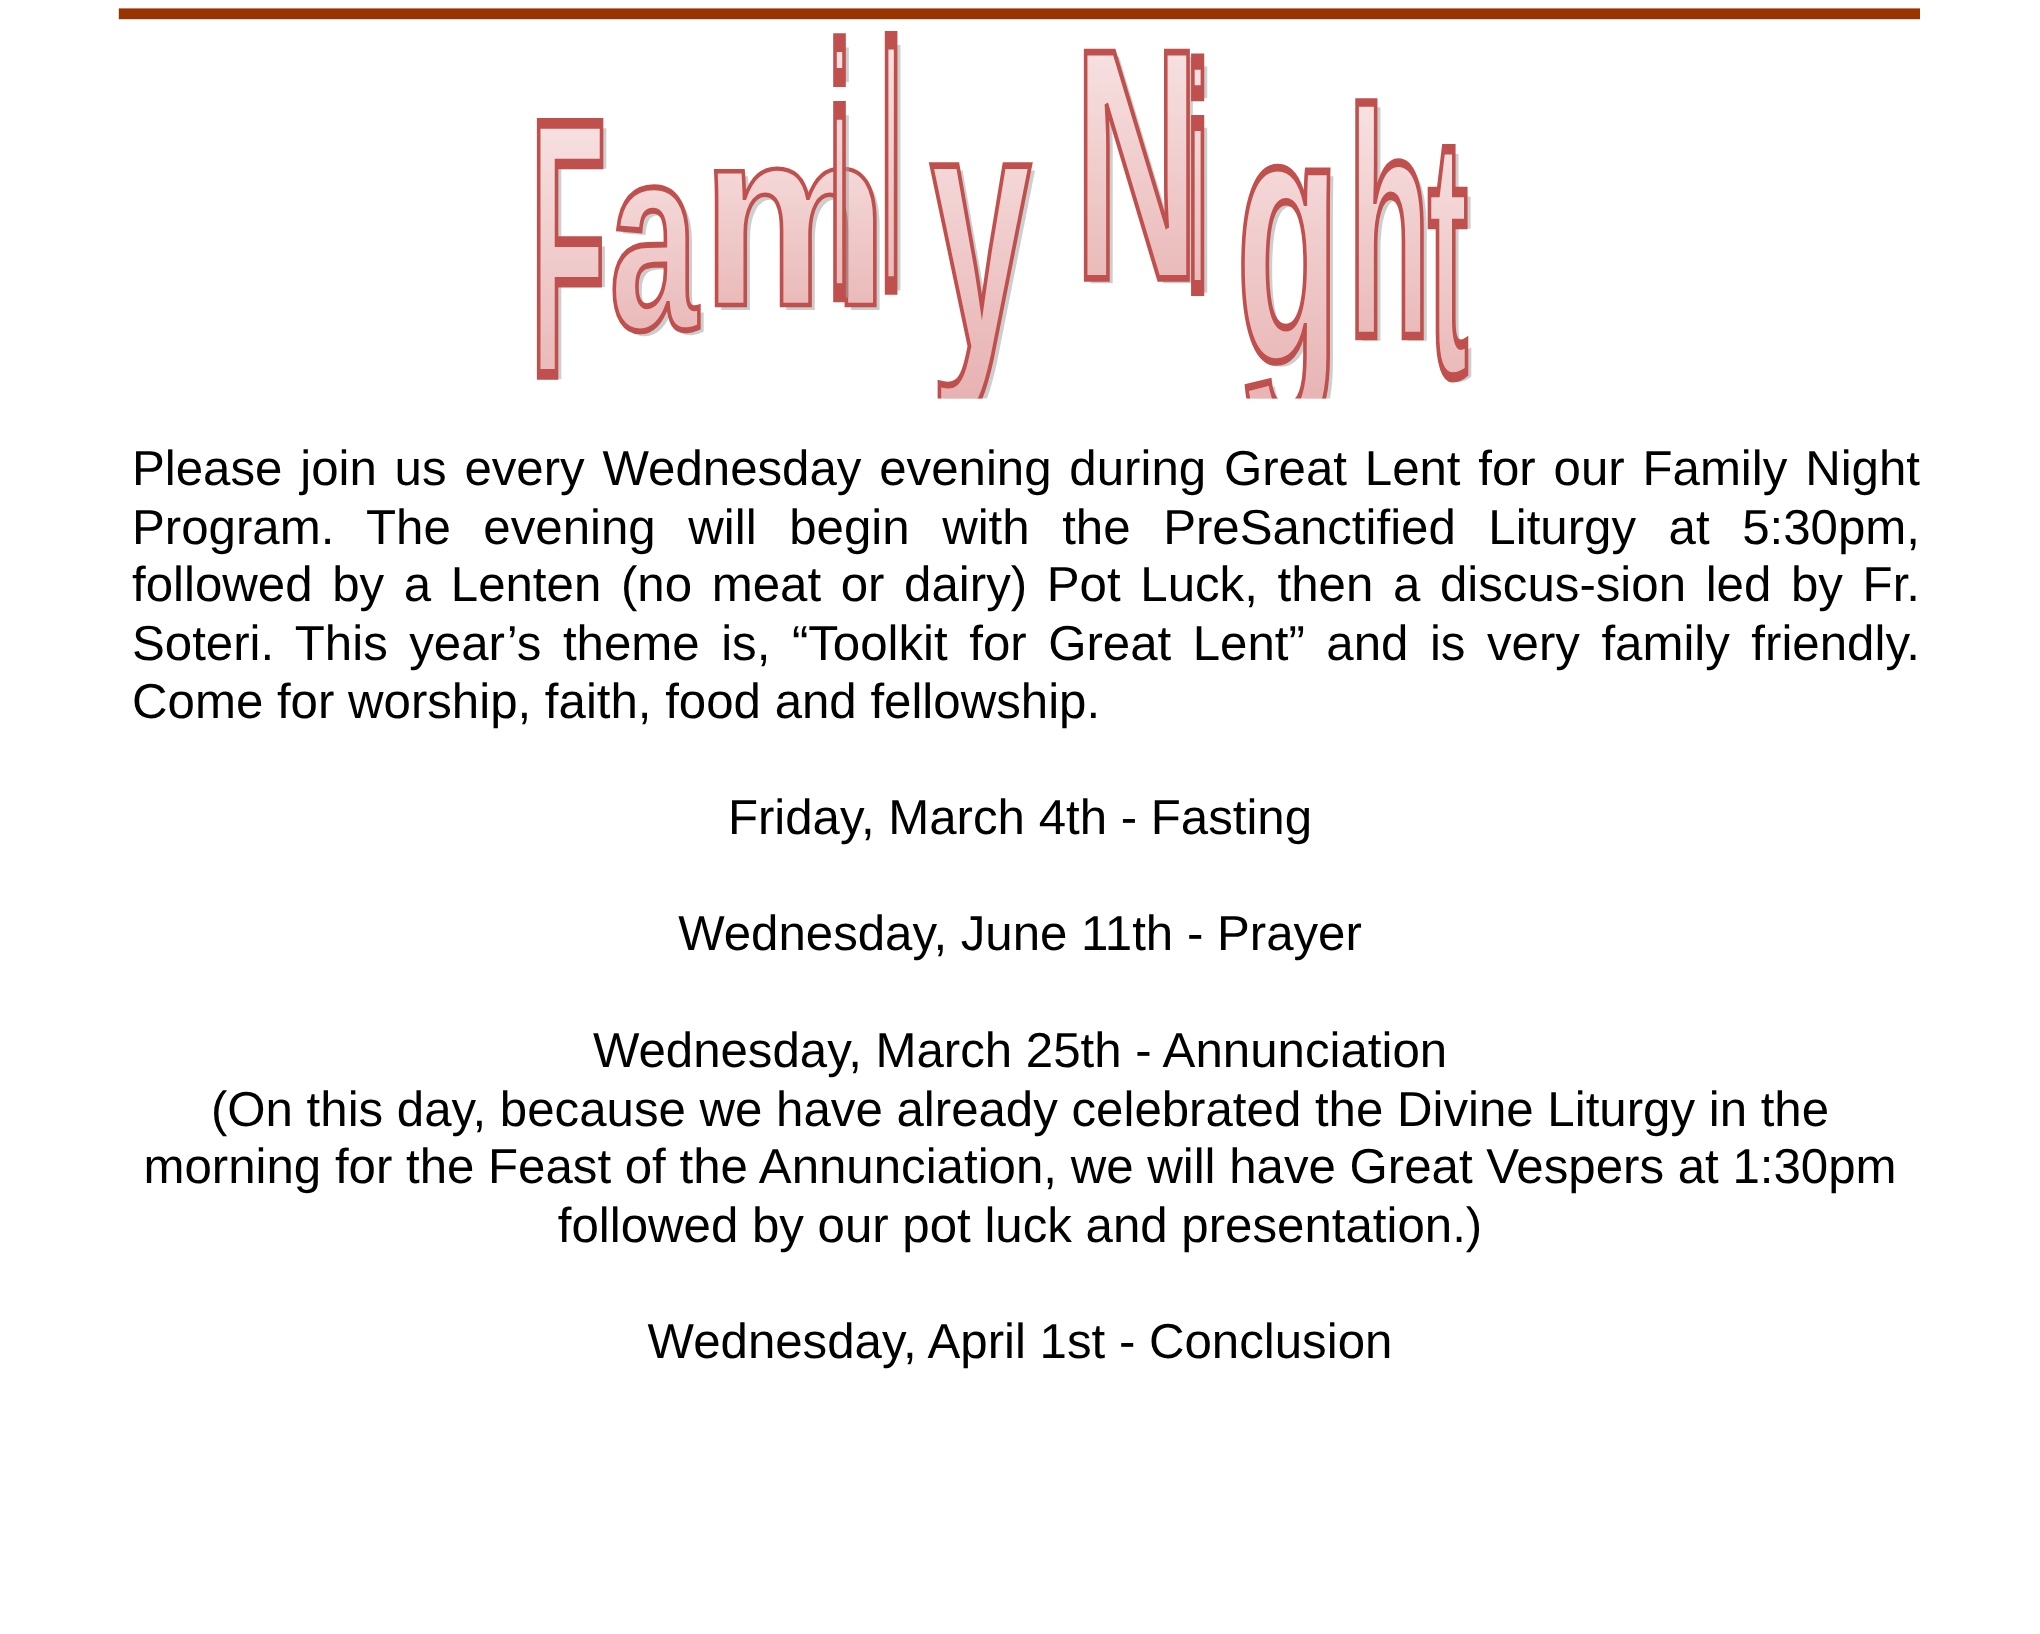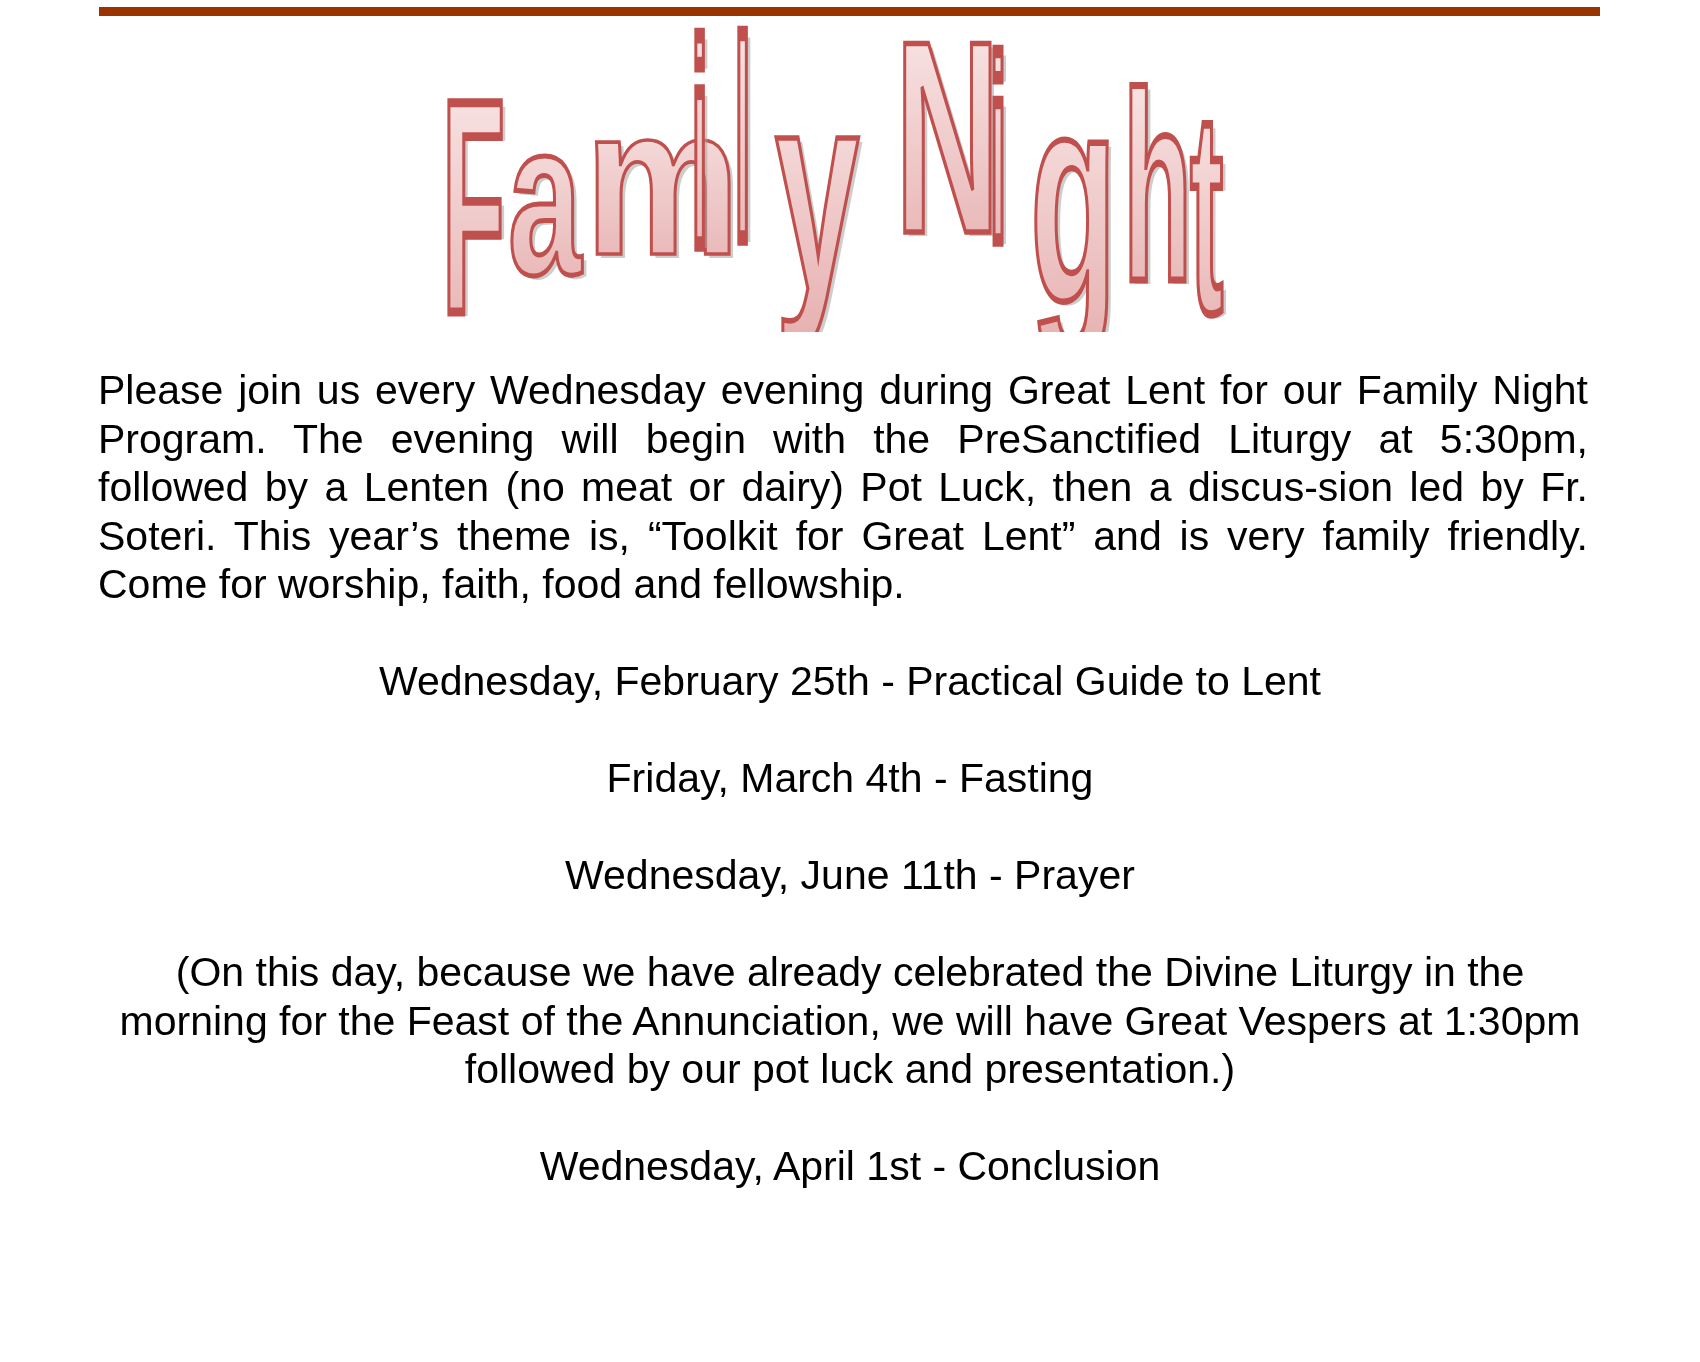--- a/index.html
+++ b/index.html
@@ -30,21 +30,21 @@
       width: 860px;
       height: 310px;
     }
     .title-wrap svg {
       width: 860px;
       height: 310px;
       display: block;
     }
     .intro {
       position: absolute;
-      left: 98px;
+      left: 110px;
       top: 366px;
       width: 1490px;
       font-size: 41px;
       line-height: 48.5px;
       text-align: justify;
       margin: 0;
     }
     .schedule {
       position: absolute;
       left: 100px;
@@ -102,27 +102,25 @@
         <text font-size="100" fill="#a6a6a6" stroke="none" opacity="0.55" transform="translate(774,294) scale(1,2.8767123287671232)">t</text>
         <text font-size="100" stroke-width="3.00" transform="translate(770,290) scale(1,2.8767123287671232)">t</text>
       </g>
   </svg>
 </div>
 
 <p class="intro">Please join us every Wednesday evening during Great Lent for our Family Night Program. The evening will begin with the PreSanctified Liturgy at 5:30pm, followed by a Lenten (no meat or dairy) Pot Luck, then a discus-sion led by Fr. Soteri. This year’s theme is, “Toolkit for Great Lent” and is very family friendly. Come for worship, faith, food and fellowship.</p>
 
 <ul class="schedule">
   <li>
-    <span>Wednesday, February 25th - Practical Guide to Lent</span>
-  </li>
-  <li>
     <span>Friday, March 4th - Fasting</span>
   </li>
   <li>
     <span>Wednesday, June 11th - Prayer</span>
   </li>
   <li>
+    <span>Wednesday, March 25th - Annunciation</span>
     <span class="note">(On this day, because we have already celebrated the Divine Liturgy in the morning for the Feast of the Annunciation, we will have Great Vespers at 1:30pm followed by our pot luck and presentation.)</span>
   </li>
   <li>
     <span>Wednesday, April 1st - Conclusion</span>
   </li>
 </ul>
 
 </body></html>

